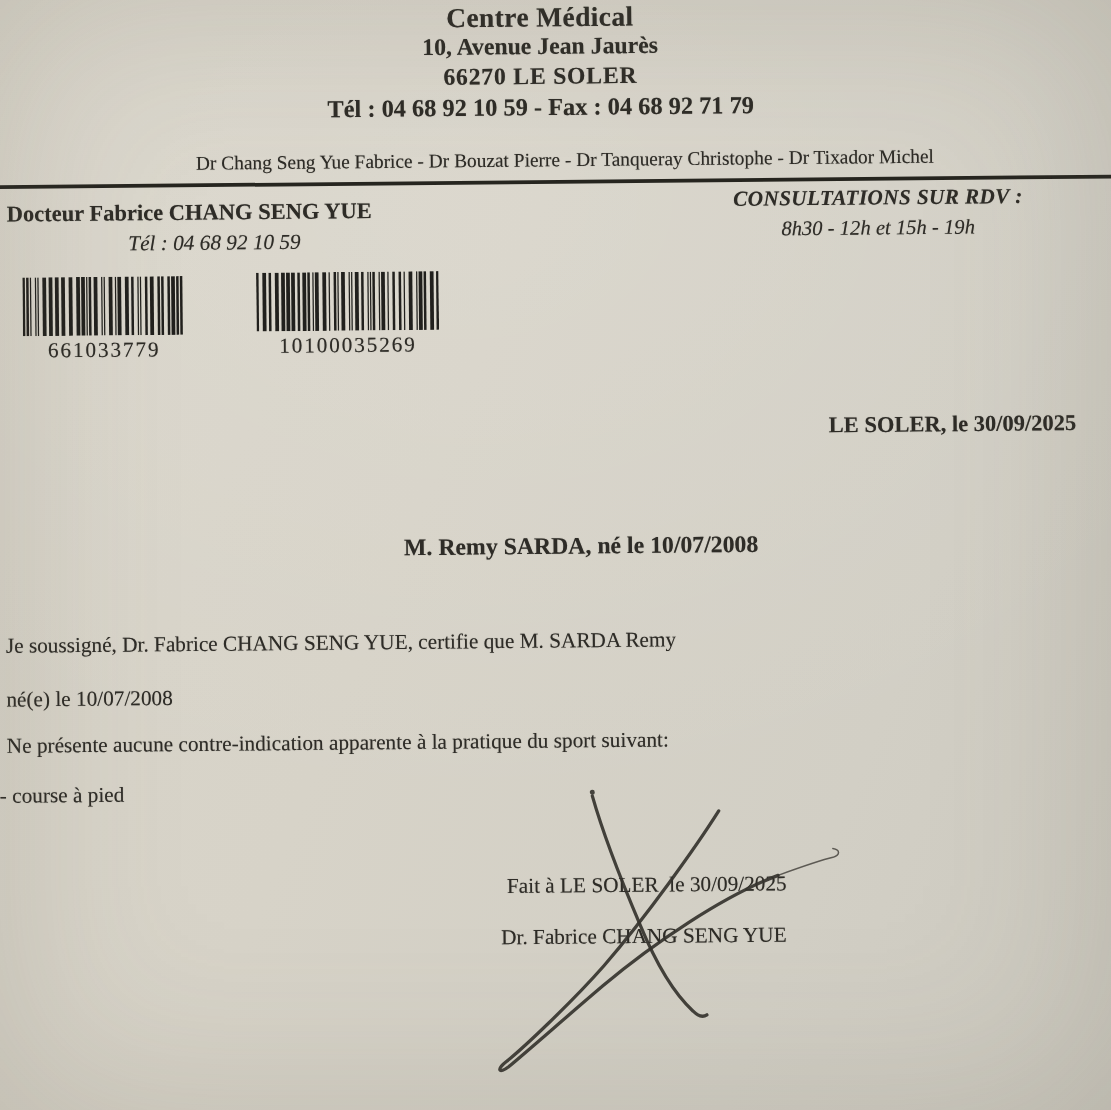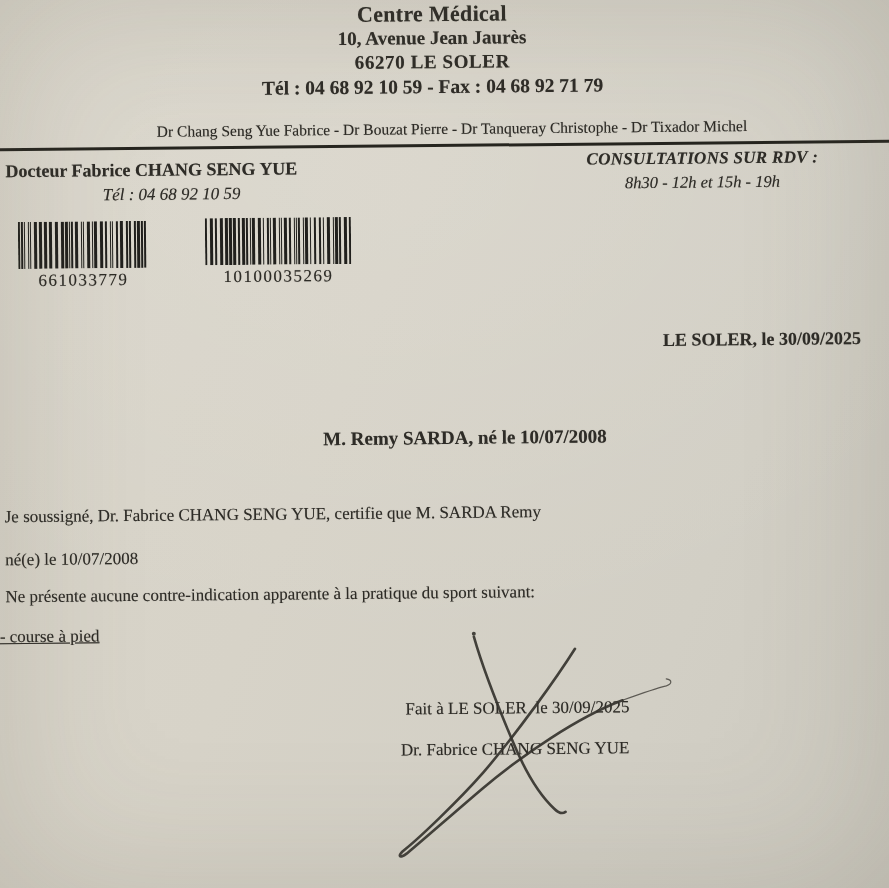--- a/index.html
+++ b/index.html
@@ -41,21 +41,21 @@
   .bc1{top:218px;left:20px;width:130px;}
   .bc2{top:216px;left:207px;width:146px;}
 
   .place-date{top:332px;left:664px;font-size:18px;font-weight:bold;}
   .patient{top:427px;left:20px;width:890px;text-align:center;font-size:19px;font-weight:bold;}
 
   .body-line{left:4px;font-size:17px;white-space:pre;}
   .bl0{top:503px;}
   .bl1{top:546px;}
   .bl2{top:583px;}
-  .bl3{top:623px;left:-2px;text-decoration:underline;}
+  .bl3{top:623px;left:-2px;}
 
   .closing1{top:699px;left:403px;font-size:17px;white-space:pre;}
   .closing2{top:740px;left:398px;font-size:17px;}
 
   .sig{top:608px;left:318px;width:374px;height:276px;pointer-events:none;}
   .sig svg{display:block;width:100%;height:100%;}
 </style>
 </head>
 <body>
 

